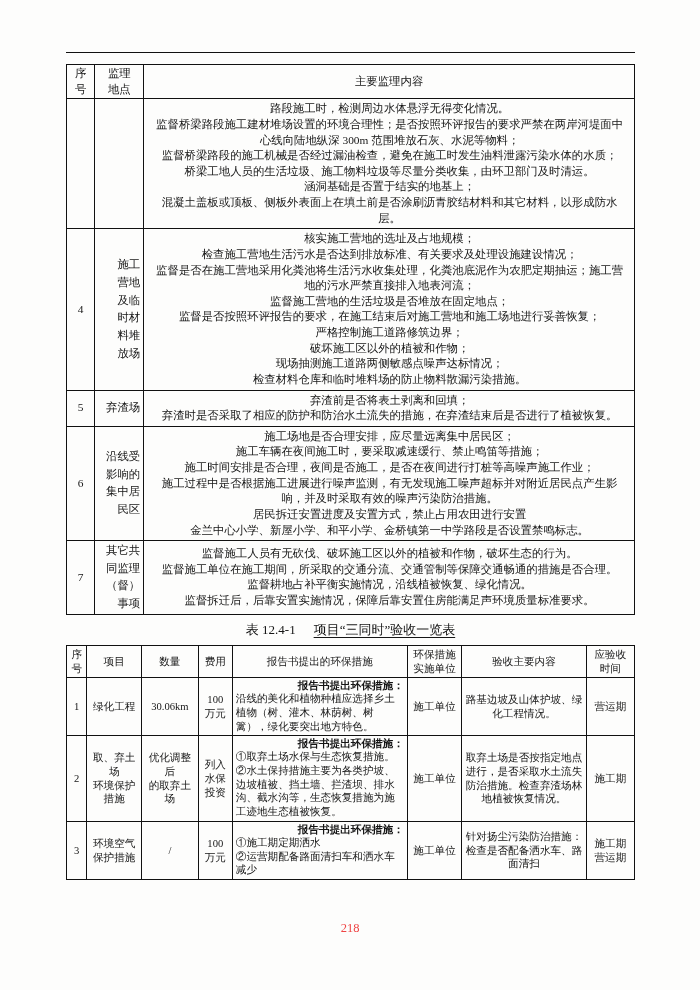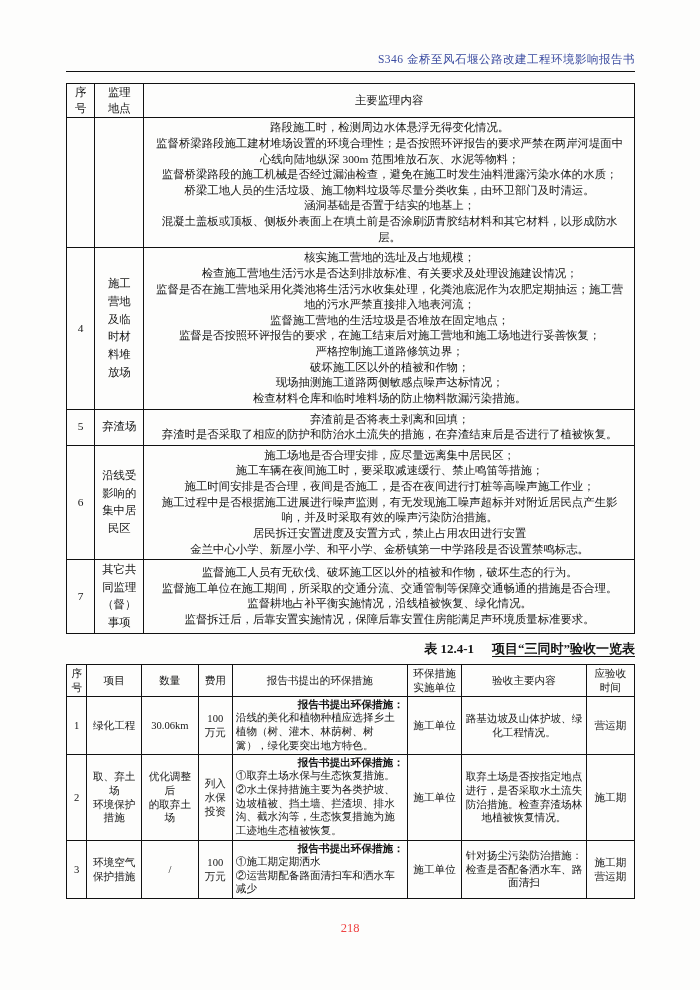--- a/index.html
+++ b/index.html
@@ -33,42 +33,42 @@
     padding: 1px 3px;
     word-break: break-all;
   }
   .center { text-align: center; }
   .preline { white-space: pre-line; }
 
   
   .t1 td, .t1 th { font-size: 11.4px; line-height: 1.37; }
   .t1 th { height: 29px; text-align: center; }
   .t1 .cell-content { text-align: center; padding: 2px 6px 2px 7px; }
-  .t1 .cell-label { text-align: center; line-height: 1.55; }
+  .t1 .cell-label { text-align: right; line-height: 1.55; }
 
   
   .section-heading {
     margin: 19px 0 10px 12px;
     font-size: 14.6px;
     font-weight: bold;
     color: #0c0c0c;
   }
   .section-heading .sec-num { margin-right: 26px; letter-spacing: 0.5px; }
   .body-paragraph {
     font-size: 13.8px;
     line-height: 1.85;
     text-indent: 2em;
     text-align: justify;
     margin: 0 0 8px 0;
   }
 
   
   .table-caption {
-    text-align: right;
-    font-weight: bold;
+    text-align: center;
+    font-weight: normal;
     font-size: 13px;
     margin: 6px 0 6px 0;
   }
   .table-caption .cap-prefix { margin-right: 18px; }
   .table-caption .cap-title { text-decoration: underline; text-underline-offset: 3px; }
 
   
   .t2 td, .t2 th { font-size: 10.6px; line-height: 1.3; text-align: center; }
   .t2 th { padding: 2px 1px; }
   .t2 .measures-cell { padding: 1px 3px; }
@@ -83,21 +83,20 @@
     text-align: center;
     font-size: 12.5px;
     color: #ef4444;
   }
 </style>
 </head>
 <body>
 
 <div class="page">
 
-  <div class="doc-header">S346 金桥至风石堰公路改建工程环境影响报告书</div>
   <div class="header-rule"></div>
 
   <table class="t1 t-outer">
     <colgroup>
         <col style="width:5%">
         <col style="width:8.6%">
         <col style="width:86.4%">
       </colgroup>
     <tbody>
         <tr>

